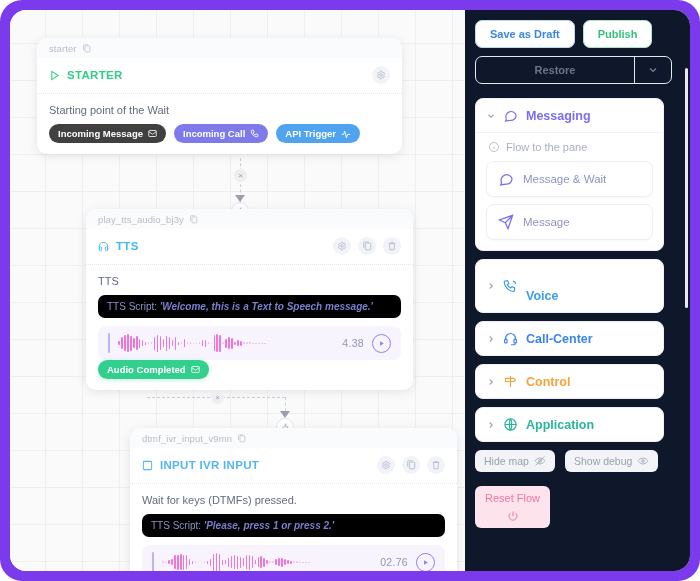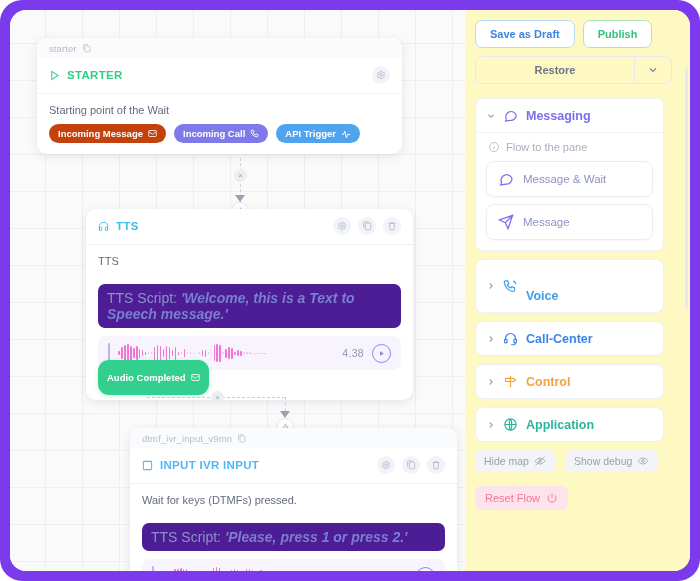--- a/index.html
+++ b/index.html
@@ -69,25 +69,25 @@
   .head-icons { margin-left: auto; display: flex; gap: 7px; }
   .circ-icon {
     width: 18px; height: 18px; border-radius: 50%;
     background: #f1f3f8;
     display: flex; align-items: center; justify-content: center;
   }
   .node-body { padding: 10px 12px 10px 12px; }
   .node-desc { font-size: 11px; color: #626b7e; }
 
   .script-box {
-    margin-top: 17px;
-    background: #4c1d95;
+    margin-top: 8px;
+    background: #000000;
     border-radius: 7px;
     padding: 6px 9px;
-    font-size: 14px;
+    font-size: 10px;
     color: #8d93c9;
   }
   .script-box i { color: #7b7fd0; font-style: italic; font-weight: bold; }
 
   
   .player {
     margin-top: 8px;
     background: #f7f4fd;
     border-radius: 8px;
     padding: 6px 10px;
@@ -110,29 +110,29 @@
   
   .badges { display: flex; padding: 4px 12px 11px 12px; gap: 8px; }
   .badge {
     display: inline-flex; align-items: center; gap: 5px;
     border-radius: 11px;
     padding: 4px 9px;
     font-size: 9.5px; font-weight: bold;
     color: #ffffff;
     white-space: nowrap;
   }
-  .badge.green { background: #c2410c; }
+  .badge.green { background: #404040; }
   .badge.purple { background: #7f7aea; }
   .badge.blue { background: #4fa3ef; }
 
   .out-badge {
     position: absolute;
     display: inline-flex; align-items: center; gap: 5px;
     background: #33cf8f; color: #fff;
-    border-radius: 11px; padding: 12px 9px;
+    border-radius: 11px; padding: 4px 9px;
     font-size: 9.5px; font-weight: bold;
     box-shadow: 0 1px 4px rgba(51,207,143,.3);
   }
 
   
   .vline {
     position: absolute; width: 0;
     border-left: 1.5px dashed #c9cdd6;
   }
   .hline {
@@ -153,21 +153,21 @@
   }
   .bolt {
     position: absolute; width: 18px; height: 18px; border-radius: 50%;
     background: #ffffff; border: 1px solid #e4e6ee;
     display: flex; align-items: center; justify-content: center;
   }
 
   
   .sidebar {
     flex: 1;
-    background: #fef9c3;
+    background: #0f172a;
     padding: 10px 0 4px 10px;
     position: relative;
     overflow: hidden;
   }
   .sb-row { display: flex; gap: 8px; margin-bottom: 8px; }
   .btn-outline {
     border-radius: 7px; border: 1px solid #bcd8f7;
     background: #fff;
     font-size: 11px; font-weight: bold; color: #3b86df;
     padding: 7px 14px; white-space: nowrap;
@@ -220,20 +220,21 @@
   .pill {
     display: inline-flex; align-items: center; gap: 5px;
     background: #f2f4f8; border-radius: 6px;
     padding: 5px 9px; font-size: 10.5px; color: #9aa0ad;
   }
   .reset {
     display: inline-flex; align-items: center; gap: 6px;
     background: #fde3ec; border-radius: 6px;
     padding: 6px 10px; font-size: 11px; color: #f2769b;
     margin-top: 14px;
+    flex-direction: column;
   }
   .scrollbar {
     position: absolute; right: 2px; top: 58px;
     width: 3px; height: 240px; border-radius: 2px;
     background: #e7e9ef;
   }
   svg { display: block; }
 </style>
 </head>
 <body>
@@ -304,20 +305,29 @@
     <div class="vline" style="left:230px; top:148px; height:45px;"></div>
     <div class="x-btn" style="left:224px; top:159px;">×</div>
     <div class="arrow" style="left:225px; top:185px;"></div>
     <div class="bolt" style="left:221px; top:192px;">
       <svg width="9" height="9" viewBox="0 0 24 24" fill="none" stroke="#aeb3c4" stroke-width="2.2">
         <path d="M13 2L4 14h7l-1 8 9-12h-7z"></path>
       </svg>
     </div>
 
     <div class="node" style="left:76px; top:199px; width:327px;">
+      <div class="node-tag">
+        <span>play_tts_audio_bj3y</span>
+        <span>
+          <svg width="9" height="9" viewBox="0 0 24 24" fill="none" stroke="#c2c6d0" stroke-width="2.2">
+            <rect x="8" y="5" width="13" height="16" rx="2"></rect>
+                <path d="M4 16V4a2 2 0 0 1 2-2h10"></path>
+          </svg>
+        </span>
+      </div>
       <div class="node-head">
         <span style="margin-right:7px;">
           <svg width="11" height="11" viewBox="0 0 24 24" fill="none" stroke="#3fb9f0" stroke-width="2">
             <path d="M3 20v-8a9 9 0 0 1 18 0v8"></path>
                 <rect x="3" y="13" width="5" height="8" rx="2"></rect>
                 <rect x="16" y="13" width="5" height="8" rx="2"></rect>
           </svg>
         </span>
         <span class="title" style="color:#3fb9f0;">TTS</span>
         <span class="head-icons">

